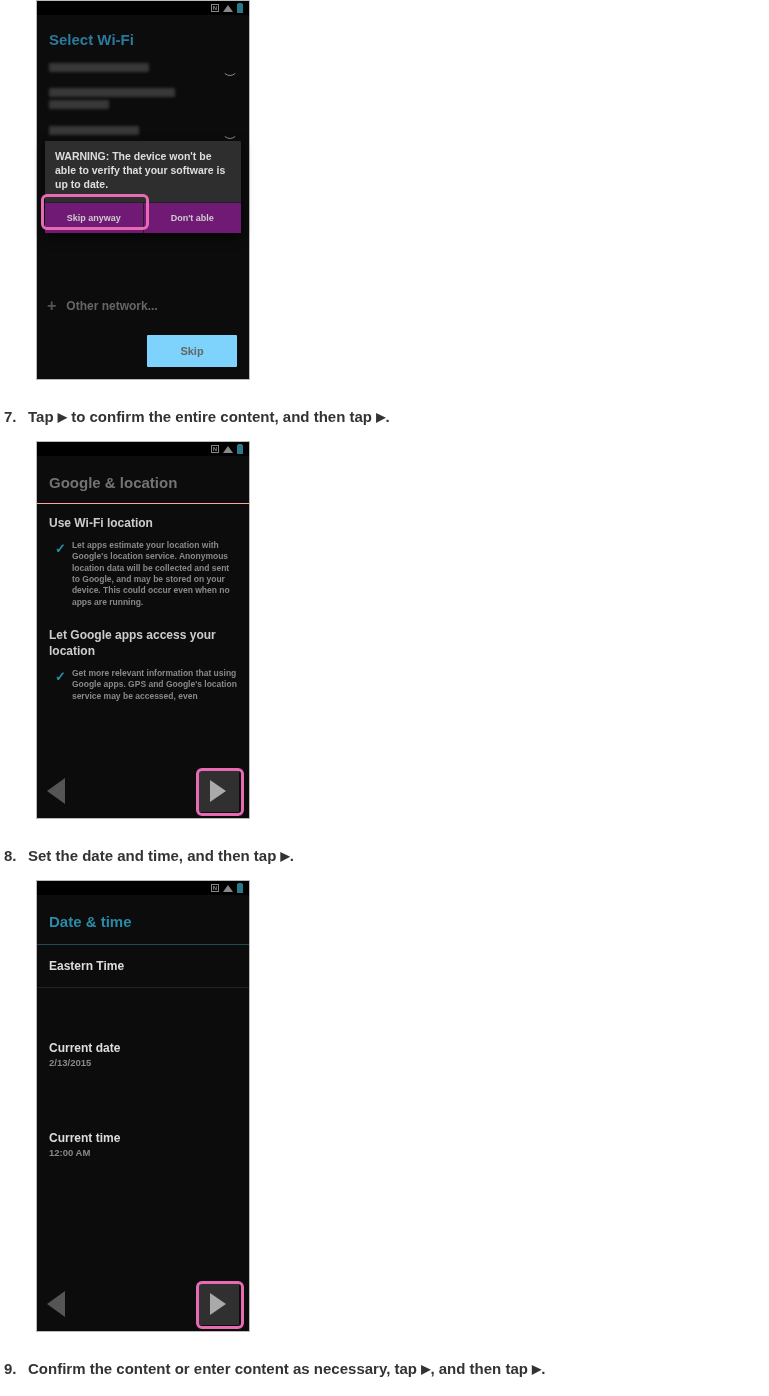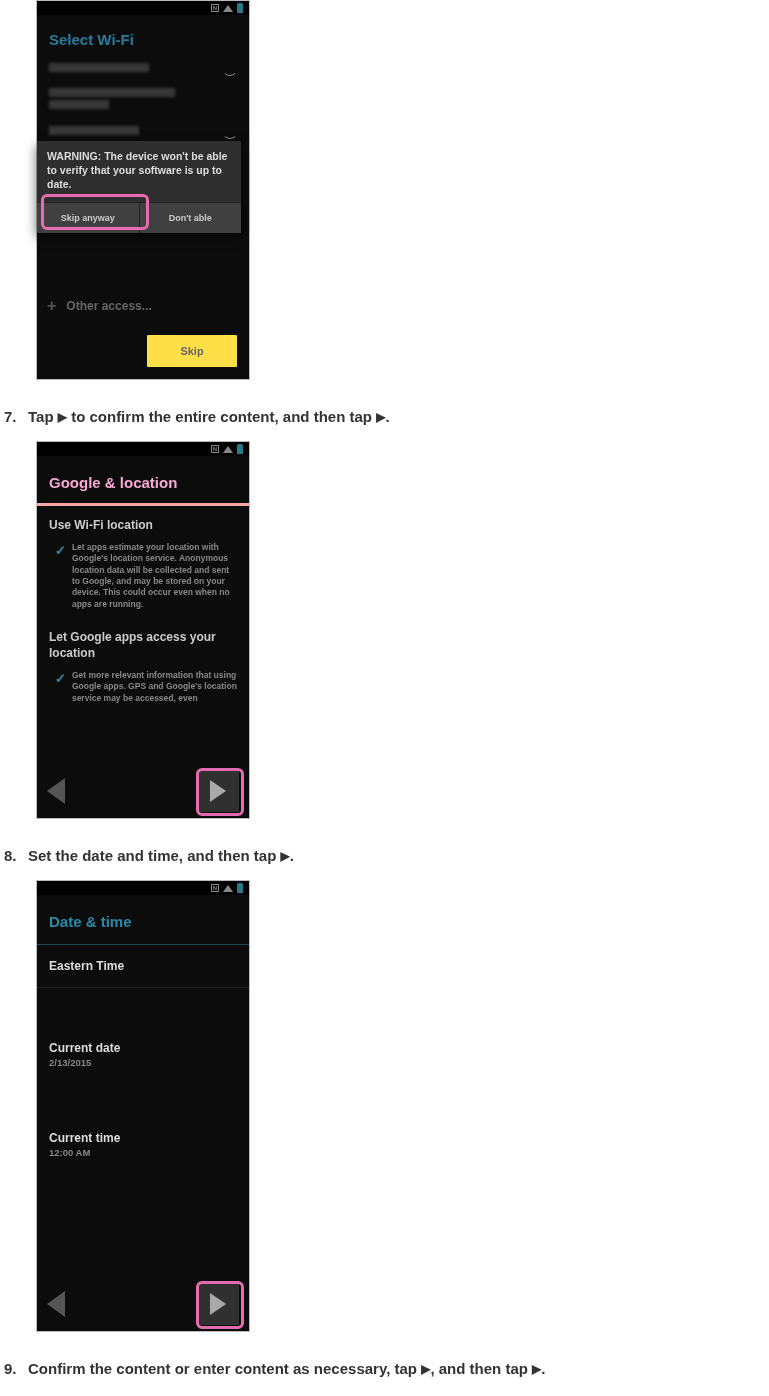--- a/index.html
+++ b/index.html
@@ -94,59 +94,59 @@
     width: 14px; height: 10px; position: relative;
   }
   .s1 .wifi-icon::before {
     content: ""; position: absolute; width: 14px; height: 14px;
     border: 1.5px solid #888; border-radius: 50%;
     clip-path: polygon(0 0, 100% 0, 50% 50%);
     top: -2px; left: -1px;
     transform: rotate(180deg);
   }
   .s1 .dialog {
-    position: absolute; top: 140px; left: 0; right: 8px;
+    position: absolute; top: 140px; left: 8px; right: 8px;
     background: #2e2e2e; border-radius: 1px;
     box-shadow: 0 4px 12px rgba(0,0,0,0.6);
   }
   .s1 .dialog-text {
     font-size: 10.5px; color: #ddd; padding: 8px 10px 10px; line-height: 1.35;
   }
   .s1 .dialog-btns {
     display: flex; border-top: 1px solid #222;
   }
   .s1 .dialog-btn {
     flex: 1; text-align: center; font-size: 9px; color: #ccc;
-    padding: 10px 0; background: #404040;
+    padding: 10px 0; background: #701a75;
   }
   .s1 .dialog-btn:first-child { border-right: 1px solid #222; }
   .s1 .highlight-skip {
     position: absolute; top: 193px; left: 4px;
     width: 108px; height: 36px;
     border: 3px solid #e66bb3; border-radius: 6px;
     pointer-events: none;
   }
   .s1 .other-row {
     position: absolute; bottom: 64px; left: 10px;
     display: flex; align-items: center; gap: 10px;
     color: #666; font-size: 12px;
   }
   .s1 .plus-icon { font-size: 16px; color: #555; }
   .s1 .skipbtn {
     position: absolute; bottom: 12px; right: 12px;
-    width: 90px; height: 32px; background: #fde047;
+    width: 90px; height: 32px; background: #7dd3fc;
     color: #666; font-size: 11px; text-align: center; line-height: 32px;
     border-radius: 1px;
   }
 
   
   .phone.s2 { height: 378px; }
   .s2 .screen-title {
-    color: #f9a8d4; font-size: 15px; padding: 18px 12px 12px;
-    border-bottom: 3px solid #fca5a5;
+    color: #737373; font-size: 15px; padding: 18px 12px 12px;
+    border-bottom: 1px solid #fca5a5;
   }
   .s2 .section-label {
     color: #ccc; font-size: 12px; padding: 12px 12px 4px; line-height: 1.3;
   }
   .s2 .check-row {
     display: flex; align-items: flex-start; gap: 6px; padding: 4px 12px 8px 18px;
   }
   .s2 .checkmark {
     color: #2a8aa8; font-size: 13px; margin-top: 1px; flex-shrink: 0;
   }
@@ -234,21 +234,21 @@
         <div class="dialog">
           <div class="dialog-text">WARNING: The device won't be able to verify that your software is up to date.</div>
           <div class="dialog-btns">
             <div class="dialog-btn">Skip anyway</div>
             <div class="dialog-btn">Don't able</div>
           </div>
         </div>
         <div class="highlight-skip"></div>
         <div class="other-row">
           <span class="plus-icon">+</span>
-          <span>Other access...</span>
+          <span>Other network...</span>
         </div>
         <div class="skipbtn">Skip</div>
       </div>
     </div>
   </li>
 
   <li class="step">
     <div class="step-row">
       <span class="step-num">7.</span>
       <span class="step-text">

